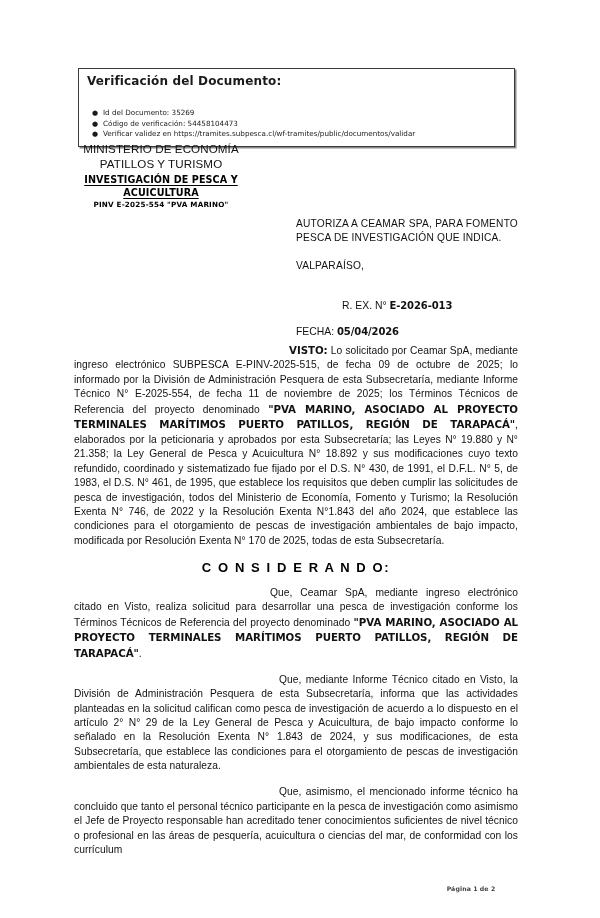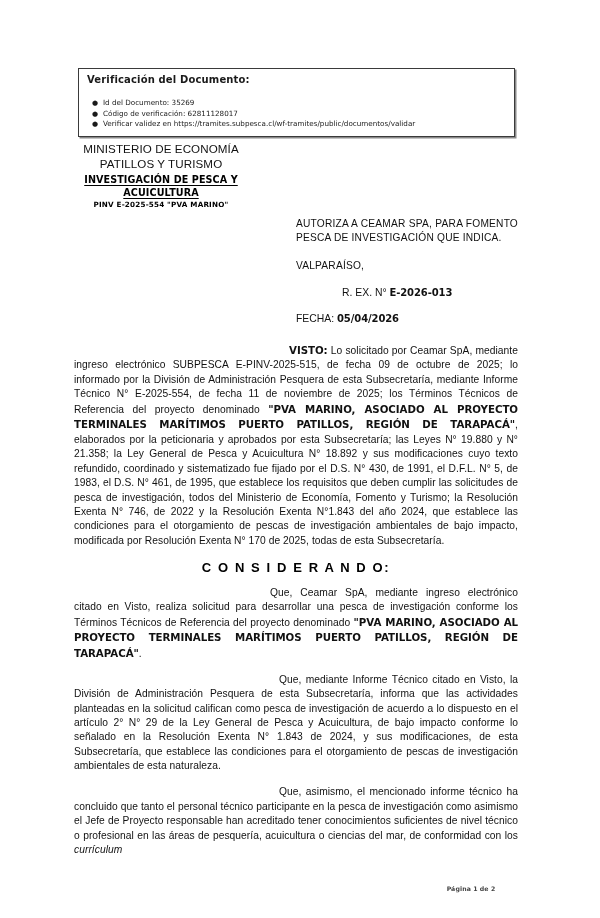--- a/index.html
+++ b/index.html
@@ -32,24 +32,24 @@
     width: 437px;
     box-sizing: border-box;
     border: 1px solid #3a3a3a;
     box-shadow: 1.5px 1.5px 0 0 #8a8a8a;
     padding: 5px 6px 6px 8px;
     background: #fff;
   }
   .verif-title {
     font-family: "DejaVu Sans", sans-serif;
     font-weight: bold;
-    font-size: 10px;
+    font-size: 12px;
     letter-spacing: 0.15px;
     color: #1a1a1a;
-    margin-bottom: 13px;
+    margin-bottom: 20px;
   }
   .verif-list {
     list-style: none;
     margin: 0;
     padding: 0 0 0 16px;
   }
   .verif-list li {
     position: relative;
     font-family: "DejaVu Sans", sans-serif;
     font-size: 7.2px;
@@ -126,21 +126,21 @@
     color: #111;
   }
   .titleblock .city {
     margin-top: 13px;
     font-size: 10.2px;
     line-height: 14px;
     letter-spacing: 0.2px;
     color: #111;
   }
   .titleblock .resline {
-    margin-top: 13px;
+    margin-top: 26px;
     font-size: 10.4px;
     line-height: 14px;
     color: #111;
     padding-left: 46px;
   }
   .titleblock .fechaline {
     margin-top: 12px;
     font-size: 10.4px;
     line-height: 14px;
     color: #111;
@@ -179,21 +179,20 @@
   .lead-mid {
     display: inline-block;
     width: 205px;
   }
   b.strong {
     font-family: "DejaVu Sans", sans-serif;
     font-weight: bold;
     letter-spacing: -0.05px;
   }
   .ital {
-    font-style: italic;
   }
   .heading-center {
     margin: 0 0 11px 0;
     text-align: center;
     font-family: Liberation Sans, sans-serif;
     font-weight: bold;
     font-size: 13px;
     letter-spacing: 1.6px;
     color: #000;
   }
@@ -225,21 +224,21 @@
 
   <div class="verif-box">
     <div class="verif-title">Verificación del Documento:</div>
     <ul class="verif-list">
       <li>
         <span class="bullet">●</span>
         <span>Id del Documento: 35269</span>
       </li>
       <li>
         <span class="bullet">●</span>
-        <span>Código de verificación: 62811128017</span>
+        <span>Código de verificación: 54458104473</span>
       </li>
       <li>
         <span class="bullet">●</span>
         <span>Verificar validez en https://tramites.subpesca.cl/wf-tramites/public/documentos/validar</span>
       </li>
     </ul>
   </div>
 
   <div class="ministry">
     <div class="line">MINISTERIO DE ECONOMÍA</div>

